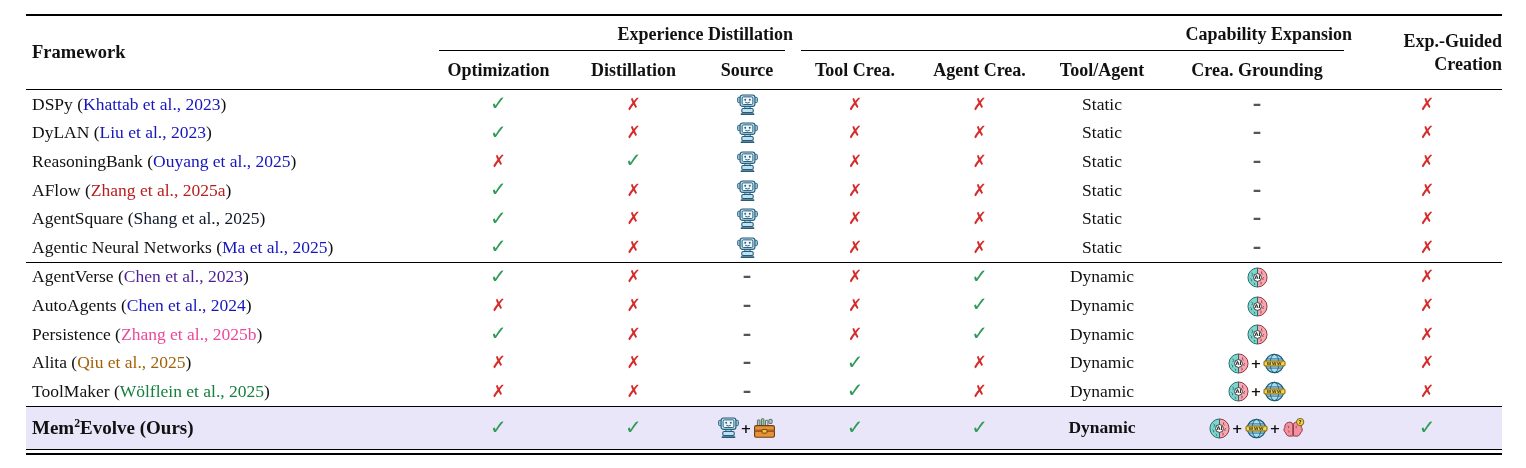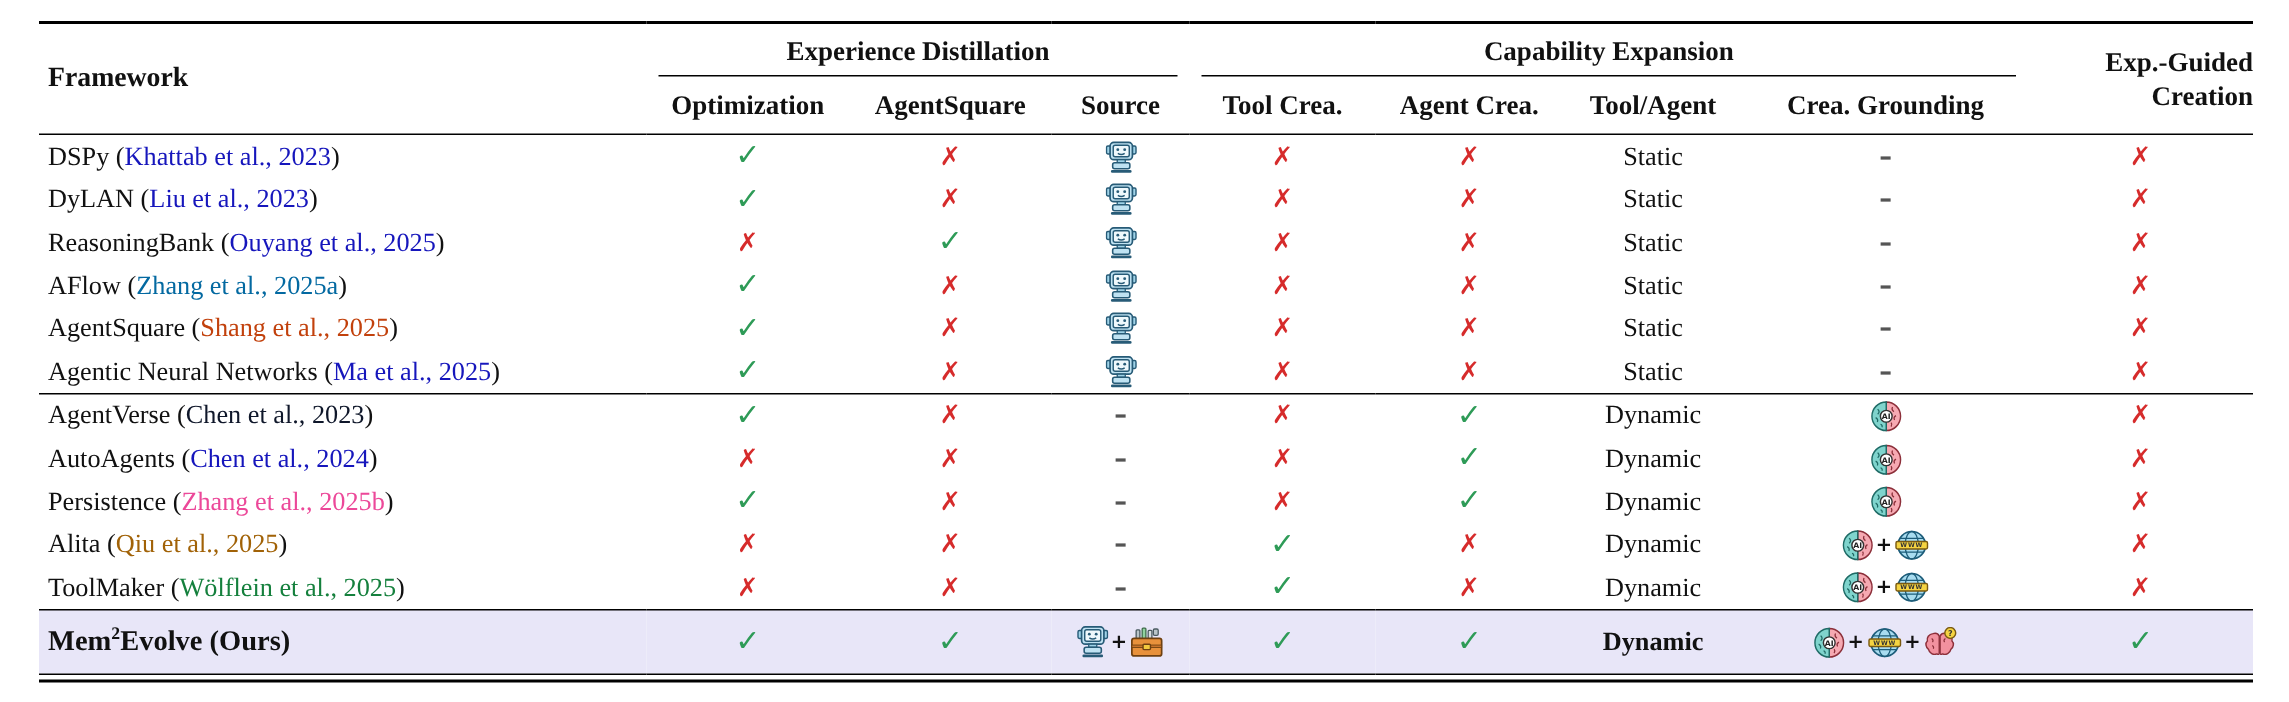--- a/index.html
+++ b/index.html
@@ -10,21 +10,21 @@
     color:#111;background:#fff;overflow:hidden;
   }
   table.cmp{
     width:1476px;table-layout:fixed;border-collapse:collapse;
     border-top:2.6px solid #000;
   }
   thead th{font-weight:bold;font-size:18px;padding:0;vertical-align:middle;}
   th.fwh{text-align:left;padding-left:6px;font-size:18.5px;}
   tr.grprow th{height:36px;}
   tr.subrow th{height:37px;margin-top:23px;}
-  th.grp{position:relative;text-align:center;}
+  th.grp{position:relative;text-align:right;}
   th.grp::after{
     content:"";position:absolute;left:8px;right:8px;bottom:1px;
     border-bottom:1.4px solid #000;
   }
   th.exph{text-align:right;line-height:1.25;font-size:18px;}
   tr.subrow th, th[rowspan]{border-bottom:1.7px solid #000;}
   tbody td{
     height:28.6px;text-align:center;font-size:17.5px;padding:0;
     vertical-align:middle;white-space:nowrap;
   }
@@ -65,21 +65,21 @@
         <th rowspan="2" class="fwh">Framework</th>
         <th colspan="3" class="grp">Experience Distillation</th>
         <th colspan="4" class="grp">Capability Expansion</th>
         <th rowspan="2" class="exph">
           <div>Exp.-Guided</div>
           <div>Creation</div>
         </th>
       </tr>
       <tr class="subrow">
         <th>Optimization</th>
-        <th>AgentSquare</th>
+        <th>Distillation</th>
         <th>Source</th>
         <th>Tool Crea.</th>
         <th>Agent Crea.</th>
         <th>Tool/Agent</th>
         <th>Crea. Grounding</th>
       </tr>
     </thead>
     <tbody id="rows">
         <tr>
           <td class="fw"><span>DSPy (</span><span class="cite" style="color:#1616bc">Khattab et al., 2023</span><span>)</span></td>
@@ -141,43 +141,43 @@
                 <rect x="5" y="15.2" width="12" height="4.2" rx="1.4" fill="#bfe2f2" stroke="#275b77" stroke-width="1.1"></rect>
                 <rect x="3.8" y="20.2" width="14.4" height="1.9" rx="0.9" fill="#275b77"></rect>
               </svg></span></td>
           <td><span class="mark cross" style="color:#d62b2b">✗</span></td>
           <td><span class="mark cross" style="color:#d62b2b">✗</span></td>
           <td><span class="celltext">Static</span></td>
           <td><span class="mark dash">–</span></td>
           <td><span class="mark cross" style="color:#d62b2b">✗</span></td>
         </tr>
         <tr>
-          <td class="fw"><span>AFlow (</span><span class="cite" style="color:#0369a1">Zhang et al., 2025a</span><span>)</span></td>
-          <td><span class="mark check" style="color:#2e9b57">✓</span></td>
-          <td><span class="mark cross" style="color:#d62b2b">✗</span></td>
-          <td><span class="icon"><svg viewBox="0 0 22 23" width="21" height="22">
-                <rect x="0.7" y="3.5" width="3" height="5.5" rx="1" fill="#9fd3e8" stroke="#275b77" stroke-width="1"></rect>
-                <rect x="18.3" y="3.5" width="3" height="5.5" rx="1" fill="#9fd3e8" stroke="#275b77" stroke-width="1"></rect>
-                <rect x="3.2" y="1" width="15.6" height="12" rx="2.6" fill="#bfe2f2" stroke="#275b77" stroke-width="1.2"></rect>
-                <rect x="5.4" y="3" width="11.2" height="8" rx="1.4" fill="#eef8fc" stroke="#275b77" stroke-width="1"></rect>
-                <circle cx="8.6" cy="6" r="1" fill="#275b77"></circle>
-                <circle cx="13.4" cy="6" r="1" fill="#275b77"></circle>
-                <path d="M8.6 8.6 Q11 10.2 13.4 8.6" fill="none" stroke="#275b77" stroke-width="1"></path>
-                <rect x="8.2" y="13" width="5.6" height="2.2" fill="#9fd3e8" stroke="#275b77" stroke-width="0.9"></rect>
-                <rect x="5" y="15.2" width="12" height="4.2" rx="1.4" fill="#bfe2f2" stroke="#275b77" stroke-width="1.1"></rect>
-                <rect x="3.8" y="20.2" width="14.4" height="1.9" rx="0.9" fill="#275b77"></rect>
-              </svg></span></td>
-          <td><span class="mark cross" style="color:#d62b2b">✗</span></td>
-          <td><span class="mark cross" style="color:#d62b2b">✗</span></td>
-          <td><span class="celltext">Static</span></td>
-          <td><span class="mark dash">–</span></td>
-          <td><span class="mark cross" style="color:#d62b2b">✗</span></td>
-        </tr>
-        <tr>
-          <td class="fw"><span>AgentSquare (</span><span class="cite" style="color:#c2410c">Shang et al., 2025</span><span>)</span></td>
+          <td class="fw"><span>AFlow (</span><span class="cite" style="color:#b91c1c">Zhang et al., 2025a</span><span>)</span></td>
+          <td><span class="mark check" style="color:#2e9b57">✓</span></td>
+          <td><span class="mark cross" style="color:#d62b2b">✗</span></td>
+          <td><span class="icon"><svg viewBox="0 0 22 23" width="21" height="22">
+                <rect x="0.7" y="3.5" width="3" height="5.5" rx="1" fill="#9fd3e8" stroke="#275b77" stroke-width="1"></rect>
+                <rect x="18.3" y="3.5" width="3" height="5.5" rx="1" fill="#9fd3e8" stroke="#275b77" stroke-width="1"></rect>
+                <rect x="3.2" y="1" width="15.6" height="12" rx="2.6" fill="#bfe2f2" stroke="#275b77" stroke-width="1.2"></rect>
+                <rect x="5.4" y="3" width="11.2" height="8" rx="1.4" fill="#eef8fc" stroke="#275b77" stroke-width="1"></rect>
+                <circle cx="8.6" cy="6" r="1" fill="#275b77"></circle>
+                <circle cx="13.4" cy="6" r="1" fill="#275b77"></circle>
+                <path d="M8.6 8.6 Q11 10.2 13.4 8.6" fill="none" stroke="#275b77" stroke-width="1"></path>
+                <rect x="8.2" y="13" width="5.6" height="2.2" fill="#9fd3e8" stroke="#275b77" stroke-width="0.9"></rect>
+                <rect x="5" y="15.2" width="12" height="4.2" rx="1.4" fill="#bfe2f2" stroke="#275b77" stroke-width="1.1"></rect>
+                <rect x="3.8" y="20.2" width="14.4" height="1.9" rx="0.9" fill="#275b77"></rect>
+              </svg></span></td>
+          <td><span class="mark cross" style="color:#d62b2b">✗</span></td>
+          <td><span class="mark cross" style="color:#d62b2b">✗</span></td>
+          <td><span class="celltext">Static</span></td>
+          <td><span class="mark dash">–</span></td>
+          <td><span class="mark cross" style="color:#d62b2b">✗</span></td>
+        </tr>
+        <tr>
+          <td class="fw"><span>AgentSquare (</span><span class="cite" style="color:#0f172a">Shang et al., 2025</span><span>)</span></td>
           <td><span class="mark check" style="color:#2e9b57">✓</span></td>
           <td><span class="mark cross" style="color:#d62b2b">✗</span></td>
           <td><span class="icon"><svg viewBox="0 0 22 23" width="21" height="22">
                 <rect x="0.7" y="3.5" width="3" height="5.5" rx="1" fill="#9fd3e8" stroke="#275b77" stroke-width="1"></rect>
                 <rect x="18.3" y="3.5" width="3" height="5.5" rx="1" fill="#9fd3e8" stroke="#275b77" stroke-width="1"></rect>
                 <rect x="3.2" y="1" width="15.6" height="12" rx="2.6" fill="#bfe2f2" stroke="#275b77" stroke-width="1.2"></rect>
                 <rect x="5.4" y="3" width="11.2" height="8" rx="1.4" fill="#eef8fc" stroke="#275b77" stroke-width="1"></rect>
                 <circle cx="8.6" cy="6" r="1" fill="#275b77"></circle>
                 <circle cx="13.4" cy="6" r="1" fill="#275b77"></circle>
                 <path d="M8.6 8.6 Q11 10.2 13.4 8.6" fill="none" stroke="#275b77" stroke-width="1"></path>
@@ -207,21 +207,21 @@
                 <rect x="5" y="15.2" width="12" height="4.2" rx="1.4" fill="#bfe2f2" stroke="#275b77" stroke-width="1.1"></rect>
                 <rect x="3.8" y="20.2" width="14.4" height="1.9" rx="0.9" fill="#275b77"></rect>
               </svg></span></td>
           <td><span class="mark cross" style="color:#d62b2b">✗</span></td>
           <td><span class="mark cross" style="color:#d62b2b">✗</span></td>
           <td><span class="celltext">Static</span></td>
           <td><span class="mark dash">–</span></td>
           <td><span class="mark cross" style="color:#d62b2b">✗</span></td>
         </tr>
         <tr>
-          <td class="fw"><span>AgentVerse (</span><span class="cite" style="color:#0f172a">Chen et al., 2023</span><span>)</span></td>
+          <td class="fw"><span>AgentVerse (</span><span class="cite" style="color:#4c1d95">Chen et al., 2023</span><span>)</span></td>
           <td><span class="mark check" style="color:#2e9b57">✓</span></td>
           <td><span class="mark cross" style="color:#d62b2b">✗</span></td>
           <td><span class="mark dash">–</span></td>
           <td><span class="mark cross" style="color:#d62b2b">✗</span></td>
           <td><span class="mark check" style="color:#2e9b57">✓</span></td>
           <td><span class="celltext">Dynamic</span></td>
           <td><span class="icon"><svg viewBox="0 0 22 22" width="21" height="21">
                 <path d="M11 1 A10 10 0 0 1 11 21 Z" fill="#f6a9b2" stroke="#8c2f3a" stroke-width="1"></path>
                 <path d="M11 1 A10 10 0 0 0 11 21 Z" fill="#7fd4cd" stroke="#1f6b66" stroke-width="1"></path>
                 <path d="M5 6 q2 2 0 3.6 M3.6 12 q2 1 1.2 3 M7 16.6 q1.6 0.6 1 2" fill="none" stroke="#1f6b66" stroke-width="0.9"></path>

